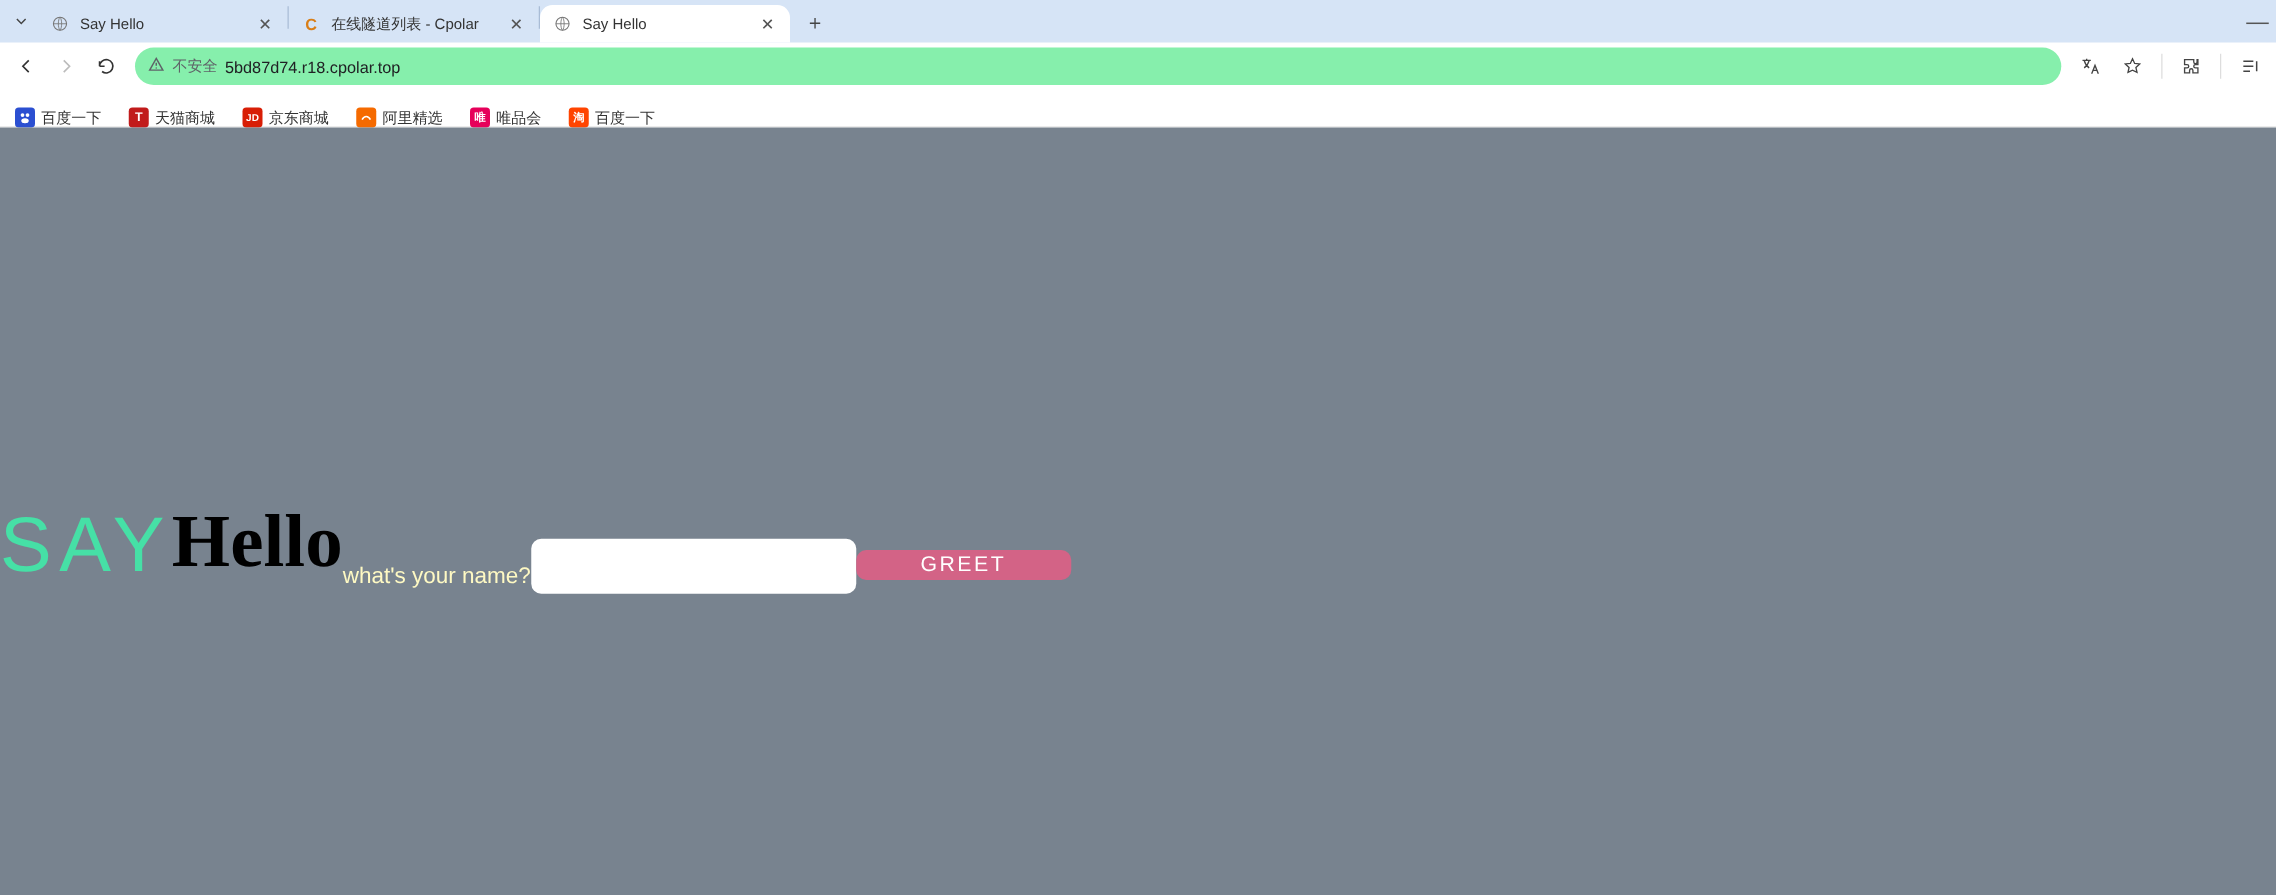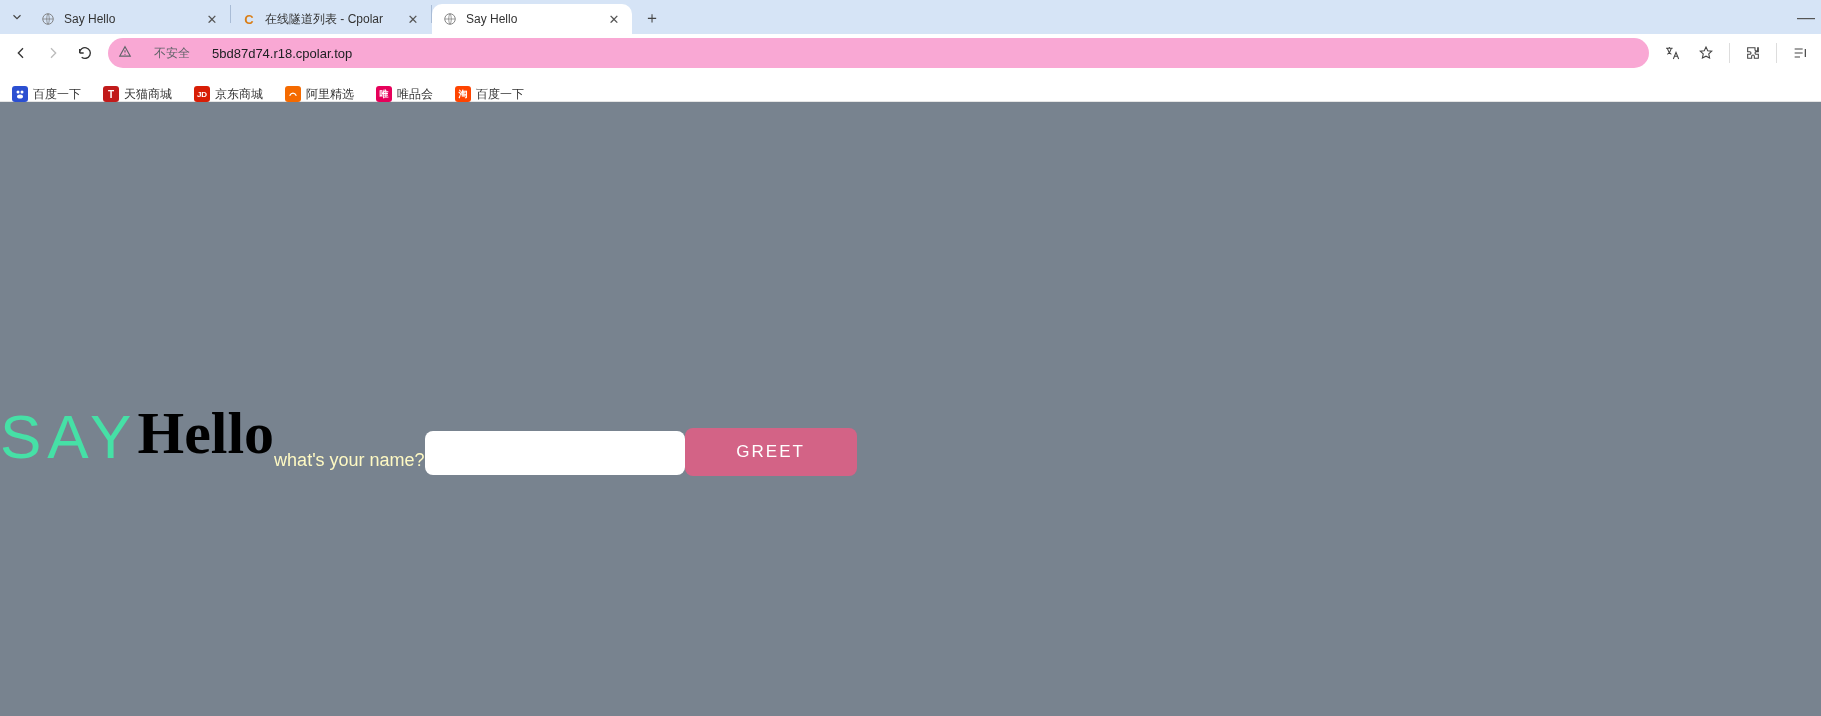--- a/index.html
+++ b/index.html
@@ -103,29 +103,29 @@
     border-radius: 50%;
     color: #444;
     cursor: pointer;
   }
   .toolbar .tbtn.disabled { color: #bcbcbc; cursor: default; }
   .toolbar .tbtn svg { width: 16px; height: 16px; }
 
   .omnibox {
     flex: 1 1 auto;
     height: 30px;
-    background: #f9a8d4;
+    background: #86efac;
     border-radius: 15px;
     display: flex;
     align-items: center;
     padding: 0 10px;
     margin: 0 6px;
     font-size: 13px;
     color: #333;
-    gap: 22px;
+    gap: 6px;
   }
   .omnibox .sec-label { color: #5f6368; font-size: 12px; }
   .omnibox .url { flex: 1 1 auto; color: #202124; }
   .right-icons { display: flex; align-items: center; gap: 4px; }
   .right-icons .tbtn { width: 30px; }
   .right-sep { width:1px; height:20px; background:#ddd; margin:0 4px; }
 
   .bookmarks {
     height: 30px;
     background: #fff;
@@ -189,21 +189,21 @@
     border: none;
     border-radius: 8px;
     background: #fff;
     font-size: 16px;
     text-align: center;
     outline: none;
   }
   .greet-btn {
     margin-top: 32px;
     width: 172px;
-    height: 48px;
+    height: 24px;
     border: none;
     border-radius: 8px;
     background: #d36386;
     color: #fff;
     font-size: 17px;
     letter-spacing: 2px;
     cursor: pointer;
     font-weight: 400;
   }
 </style>

